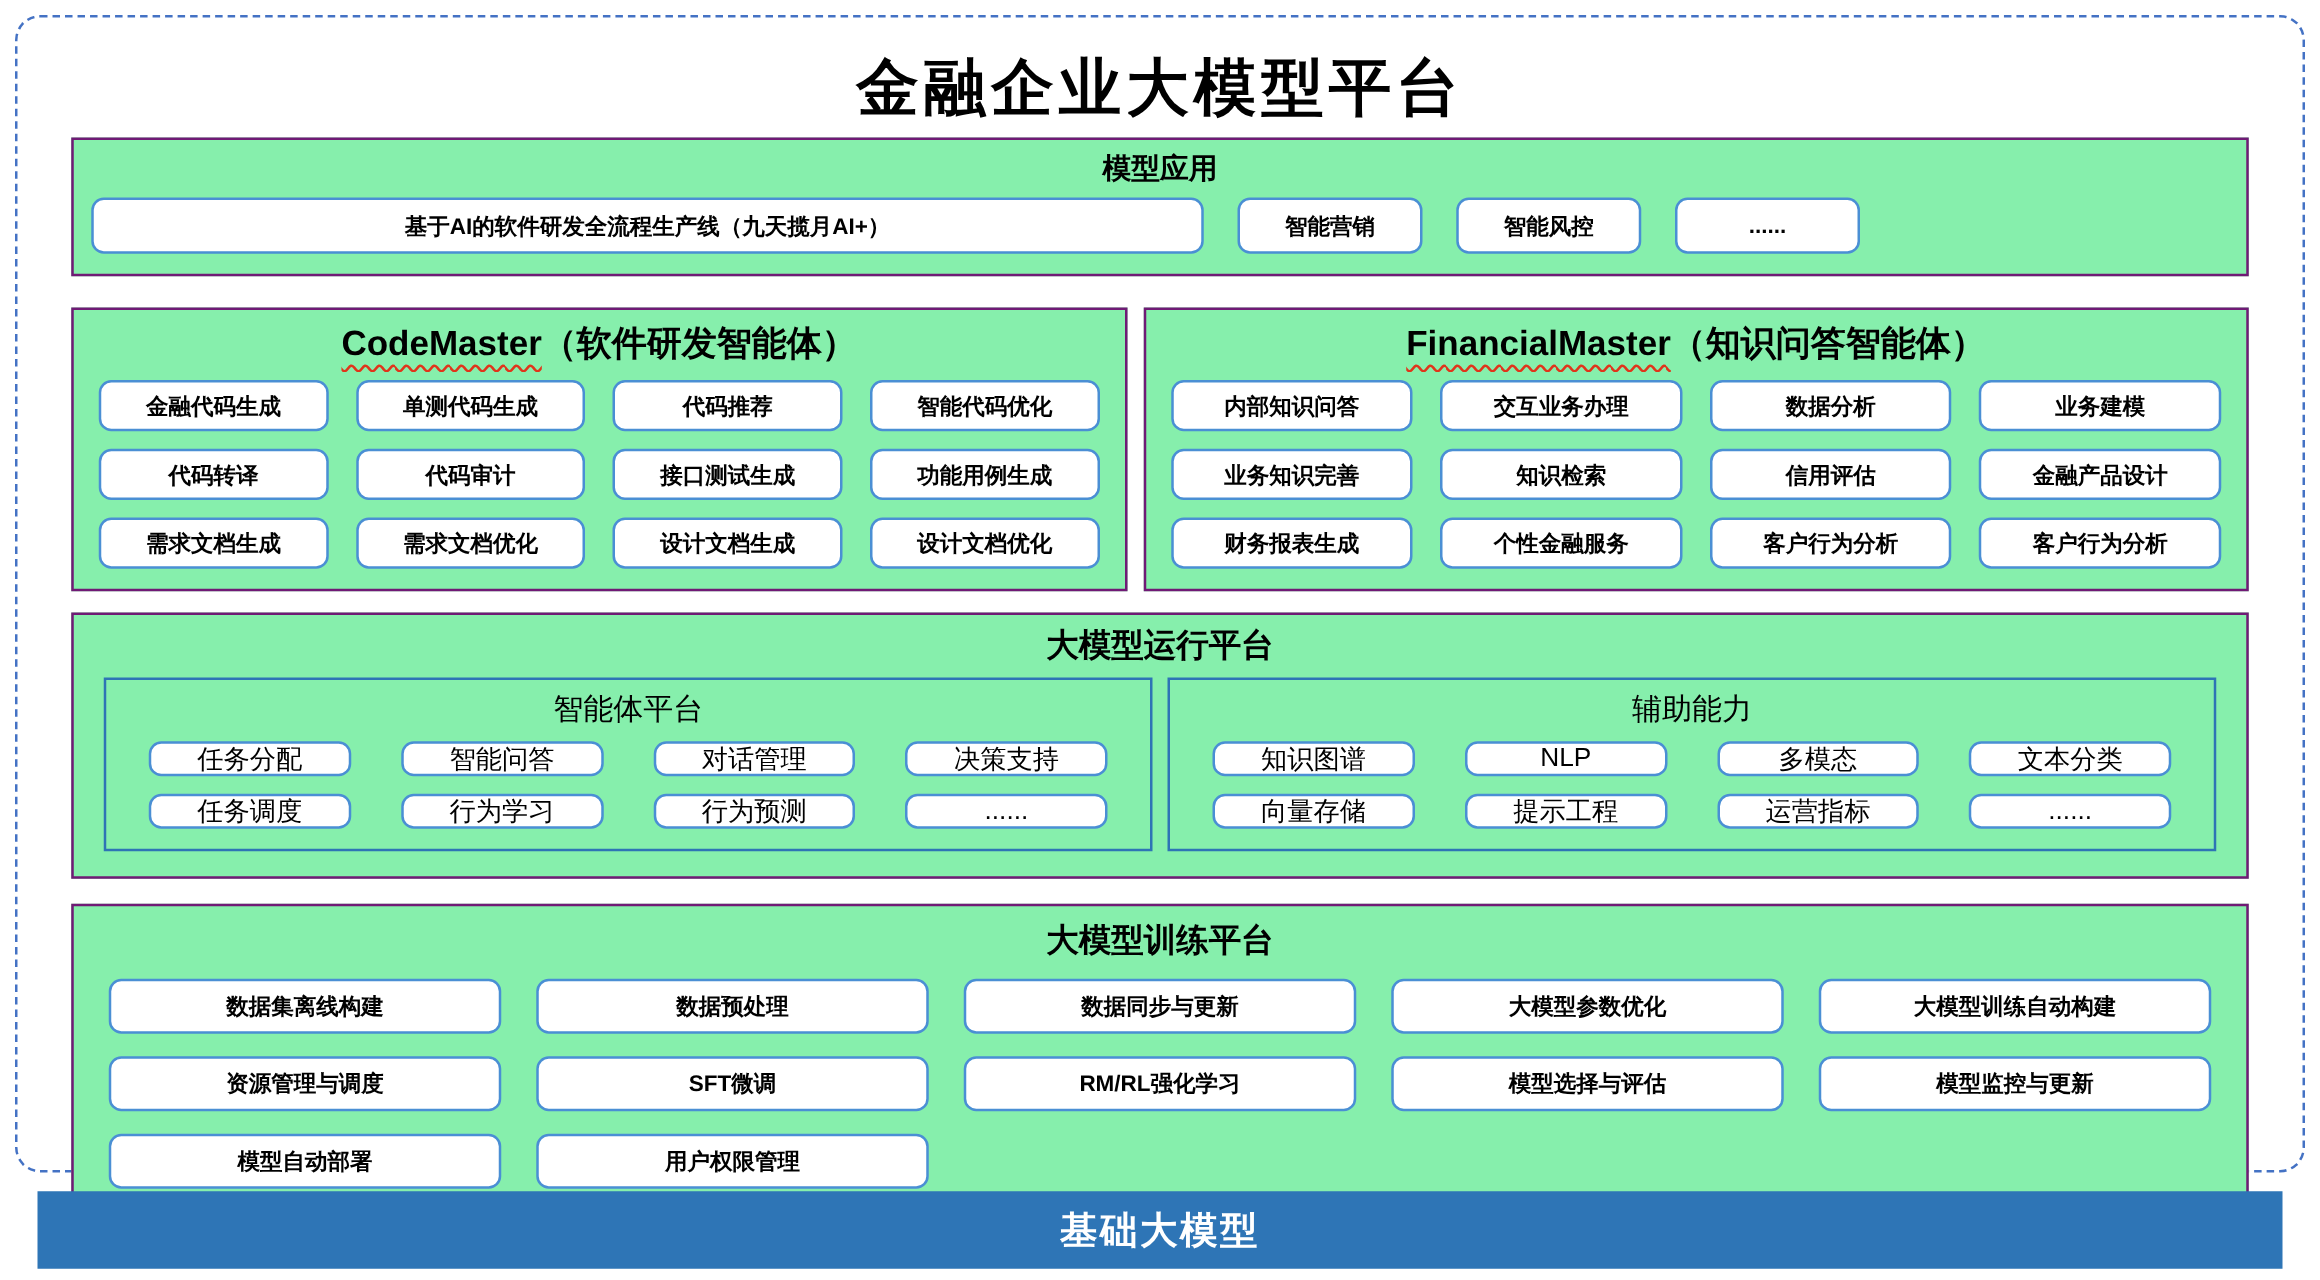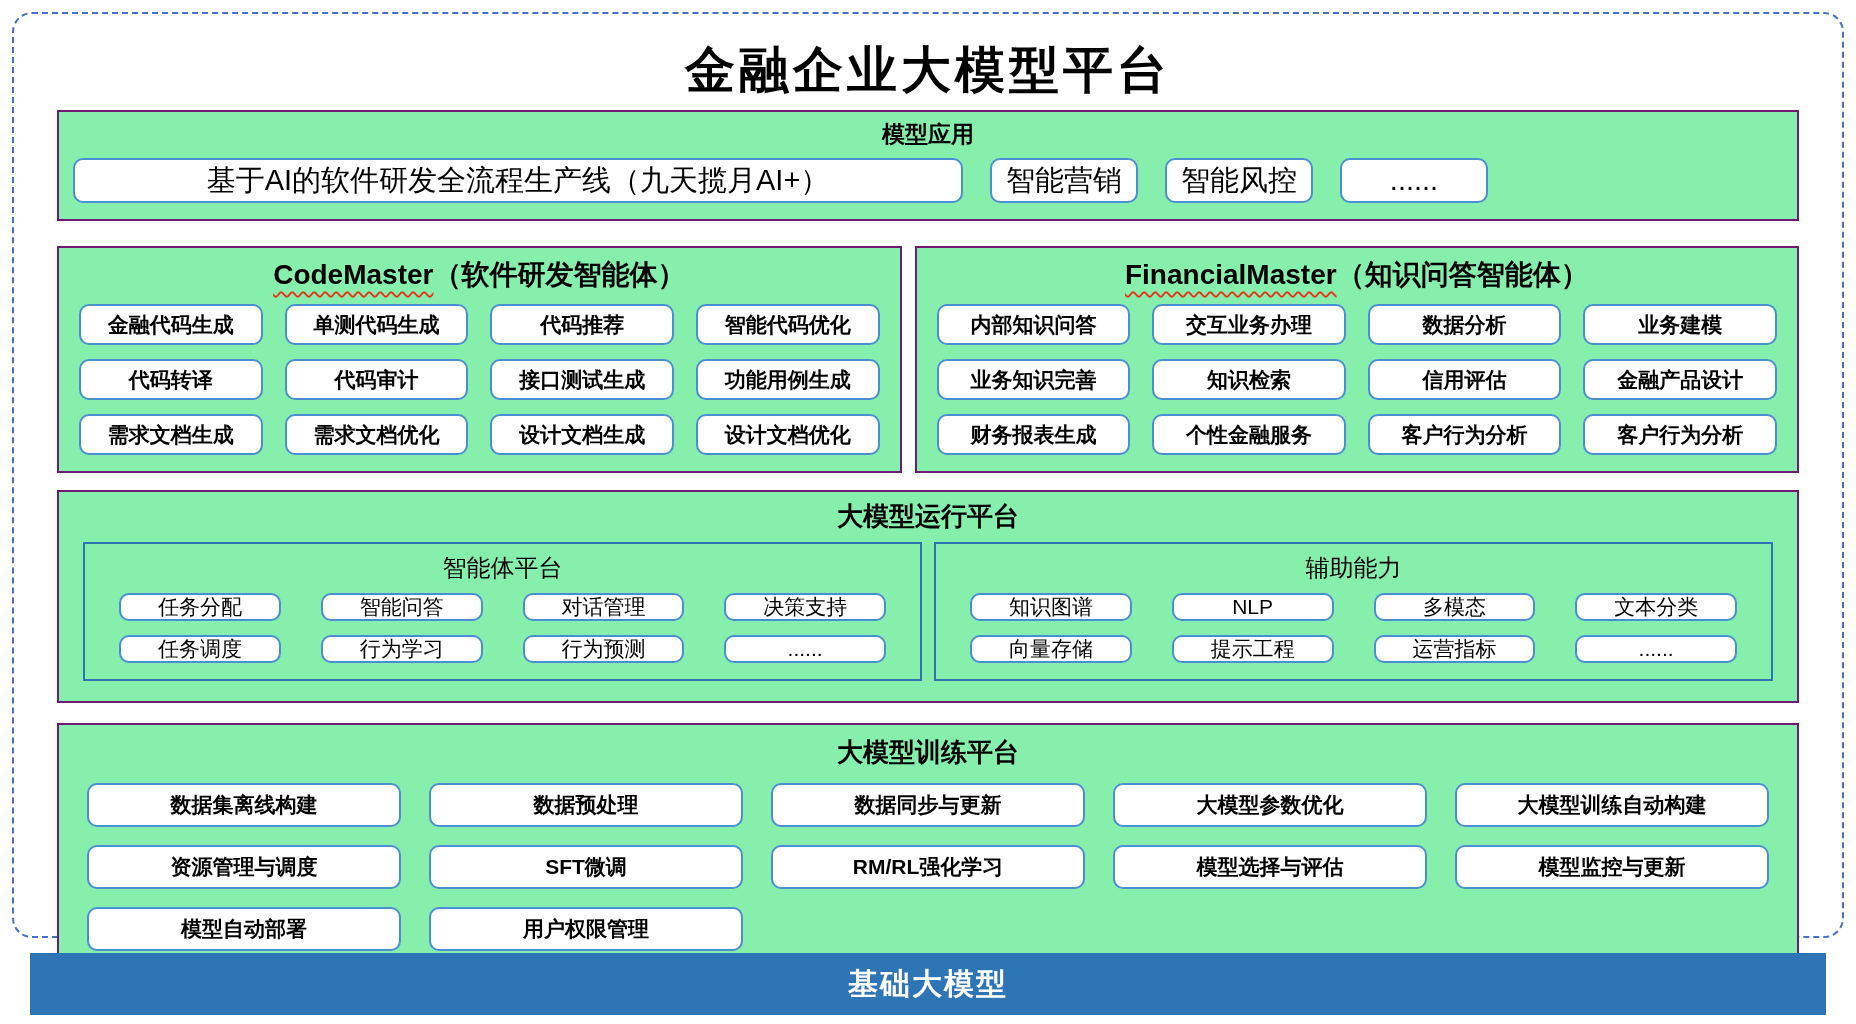--- a/index.html
+++ b/index.html
@@ -26,23 +26,23 @@
 
   .sec-header { text-align: center; font-weight: 700; }
 
   
   .sec-apps { margin-top: 10px; padding: 7px 14px 16px 14px; }
   .sec-apps .sec-header { font-size: 23px; line-height: 30px; }
   .apps-row { display: flex; gap: 27px; margin-top: 9px; }
   .pill {
     border: 2px solid #4A8FD4; border-radius: 10px;
     height: 45px; display: flex; align-items: center; justify-content: center;
-    font-size: 21px; background: #fff;
-  }
-  .pill.bold { font-weight: 400; font-size: 29px; }
+    font-size: 18px; background: #fff;
+  }
+  .pill.bold { font-weight: 700; font-size: 18px; }
   .apps-row .pill-main { width: 890px; }
   .apps-row .pill-sm { width: 148px; }
 
   
   .agents-wrap { display: flex; gap: 13px; margin-top: 25px; }
   .agent-box { padding: 8px 20px 16px 20px; }
   .agent-title { text-align: center; font-weight: 700; font-size: 28px; line-height: 38px; }
   .agent-title .en {
     text-decoration: underline wavy #E0351B 2px;
     text-underline-offset: 7px;

